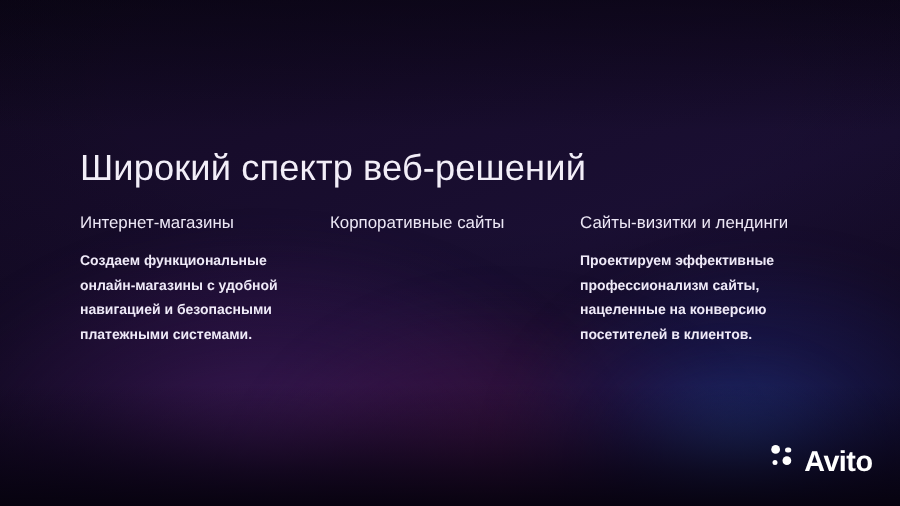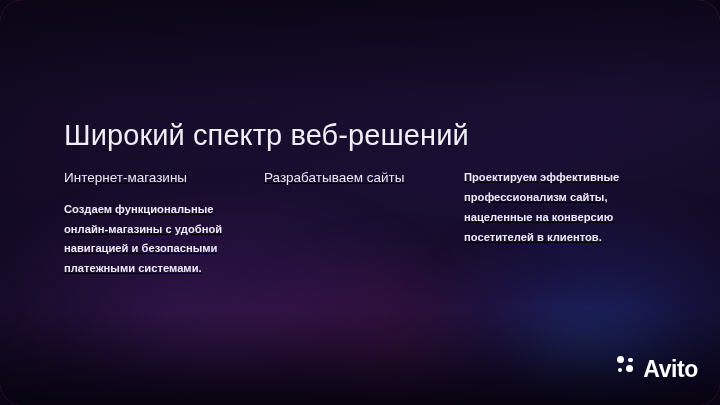--- a/index.html
+++ b/index.html
@@ -13,21 +13,20 @@
     font-family: "Liberation Sans", sans-serif;
     background: #0a0414;
   }
 
   .slide {
     position: relative;
     width: 720px;
     height: 405px;
     overflow: hidden;
     background: #ef4444;
-    border-radius: 22px;
   }
 
   
   .bg-base {
     position: absolute;
     inset: 0;
     background:
       linear-gradient(160deg, #120a22 0%, #170c2b 28%, #1a0f33 55%, #140a26 100%);
   }
   .bg-glow-purple {
@@ -102,21 +101,20 @@
     white-space: nowrap;
   }
 
   .columns {
     position: absolute;
     left: 64px;
     top: 168px;
     width: 600px;
     display: flex;
     gap: 0;
-    text-decoration: underline;
   }
   .col {
     width: 200px;
     padding-right: 22px;
     box-sizing: border-box;
   }
   .col-heading {
     font-size: 13.5px;
     font-weight: 400;
     color: #ece7f5;
@@ -178,24 +176,25 @@
     <h1 class="title">Широкий спектр веб-решений</h1>
 
     <div class="columns">
 
       <div class="col">
         <h2 class="col-heading">Интернет-магазины</h2>
         <p class="col-body">Создаем функциональные онлайн-магазины с удобной навигацией и безопасными платежными системами.</p>
       </div>
 
       <div class="col">
-        <h2 class="col-heading">Разрабатываем сайты</h2>
+        <h2 class="col-heading">Корпоративные сайты</h2>
       </div>
 
       <div class="col">
+        <h2 class="col-heading">Сайты-визитки и лендинги</h2>
         <p class="col-body">Проектируем эффективные профессионализм сайты, нацеленные на конверсию посетителей в клиентов.</p>
       </div>
 
     </div>
 
     <div class="watermark">
       <span class="wm-mark">
         <i class="d1"></i>
           <i class="d2"></i>
           <i class="d3"></i>

